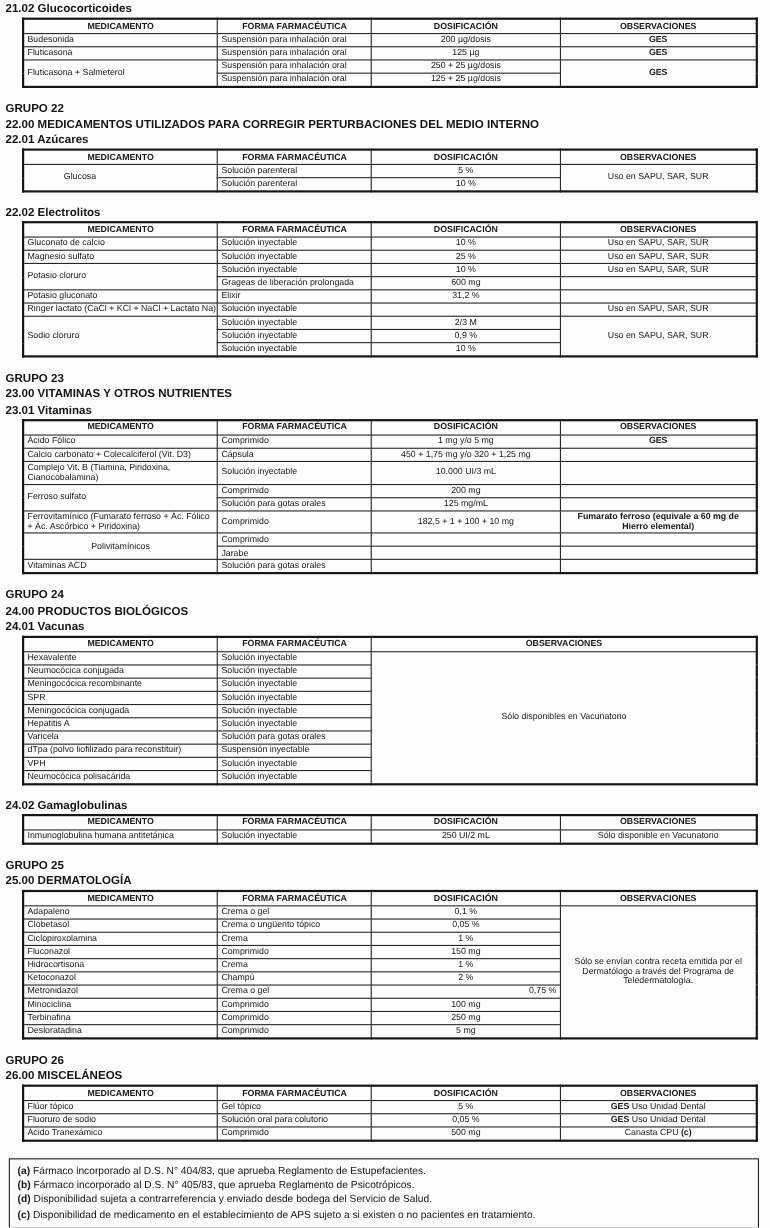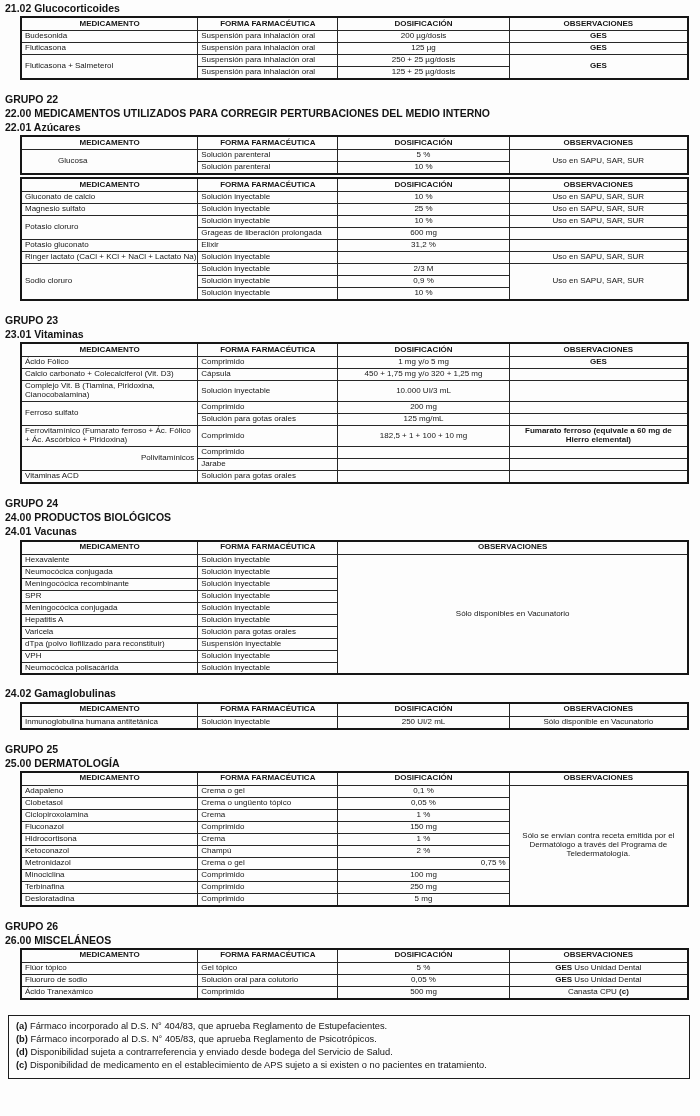--- a/index.html
+++ b/index.html
@@ -109,20 +109,21 @@
           <td style="text-align: center;">5 %</td>
           <td rowspan="2" style="text-align: center;">Uso en SAPU, SAR, SUR</td>
         </tr>
         <tr>
           <td style="text-align: left;">Solución parenteral</td>
           <td style="text-align: center;">10 %</td>
         </tr>
       </tbody>
     </table>
 
+  <h2 class="mt">22.02 Electrolitos</h2>
   <table>
       <thead>
         <tr>
           <th style="width: 26.5%;">MEDICAMENTO</th>
           <th style="width: 21%;">FORMA FARMACÉUTICA</th>
           <th style="width: 25.7%;">DOSIFICACIÓN</th>
           <th style="width: 26.8%;">OBSERVACIONES</th>
         </tr>
       </thead>
       <tbody>
@@ -172,20 +173,21 @@
           <td style="text-align: center;">0,9 %</td>
         </tr>
         <tr>
           <td style="text-align: left;">Solución inyectable</td>
           <td style="text-align: center;">10 %</td>
         </tr>
       </tbody>
     </table>
 
   <h1 class="grp">GRUPO 23</h1>
+  <h1>23.00 VITAMINAS Y OTROS NUTRIENTES</h1>
   <h2>23.01 Vitaminas</h2>
   <table>
       <thead>
         <tr>
           <th style="width: 26.5%;">MEDICAMENTO</th>
           <th style="width: 21%;">FORMA FARMACÉUTICA</th>
           <th style="width: 25.7%;">DOSIFICACIÓN</th>
           <th style="width: 26.8%;">OBSERVACIONES</th>
         </tr>
       </thead>
@@ -219,21 +221,21 @@
           <td style="text-align: center;">125 mg/mL</td>
           <td style="text-align: center;">&nbsp;</td>
         </tr>
         <tr>
           <td style="text-align: left;">Ferrovitamínico (Fumarato ferroso + Ác. Fólico + Ác. Ascórbico + Piridoxina)</td>
           <td style="text-align: left;">Comprimido</td>
           <td style="text-align: center;">182,5 + 1 + 100 + 10 mg</td>
           <td style="text-align: center; font-weight: bold;">Fumarato ferroso (equivale a 60 mg de Hierro elemental)</td>
         </tr>
         <tr>
-          <td rowspan="2" style="text-align: right;">Polivitamínicos</td>
+          <td rowspan="2" style="text-align: center;">Polivitamínicos</td>
           <td style="text-align: left;">Comprimido</td>
           <td style="text-align: center;">&nbsp;</td>
           <td style="text-align: center;">&nbsp;</td>
         </tr>
         <tr>
           <td style="text-align: left;">Jarabe</td>
           <td style="text-align: center;">&nbsp;</td>
           <td style="text-align: center;">&nbsp;</td>
         </tr>
         <tr>

